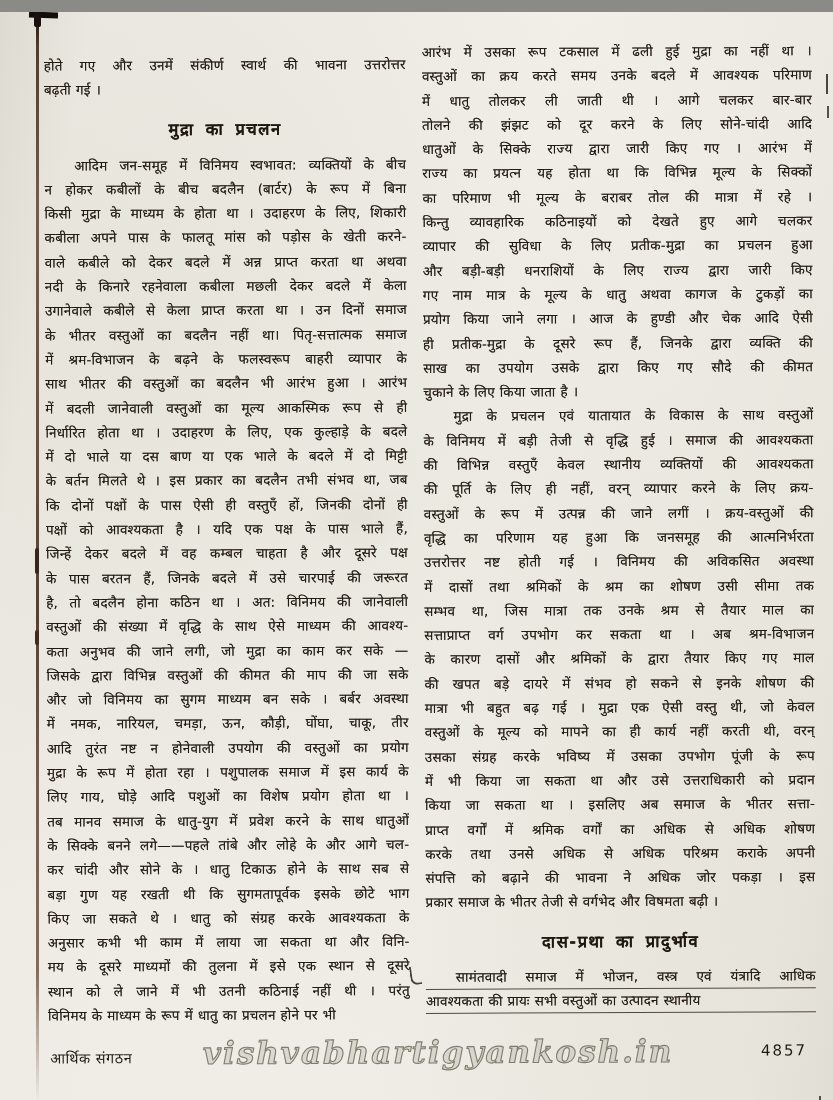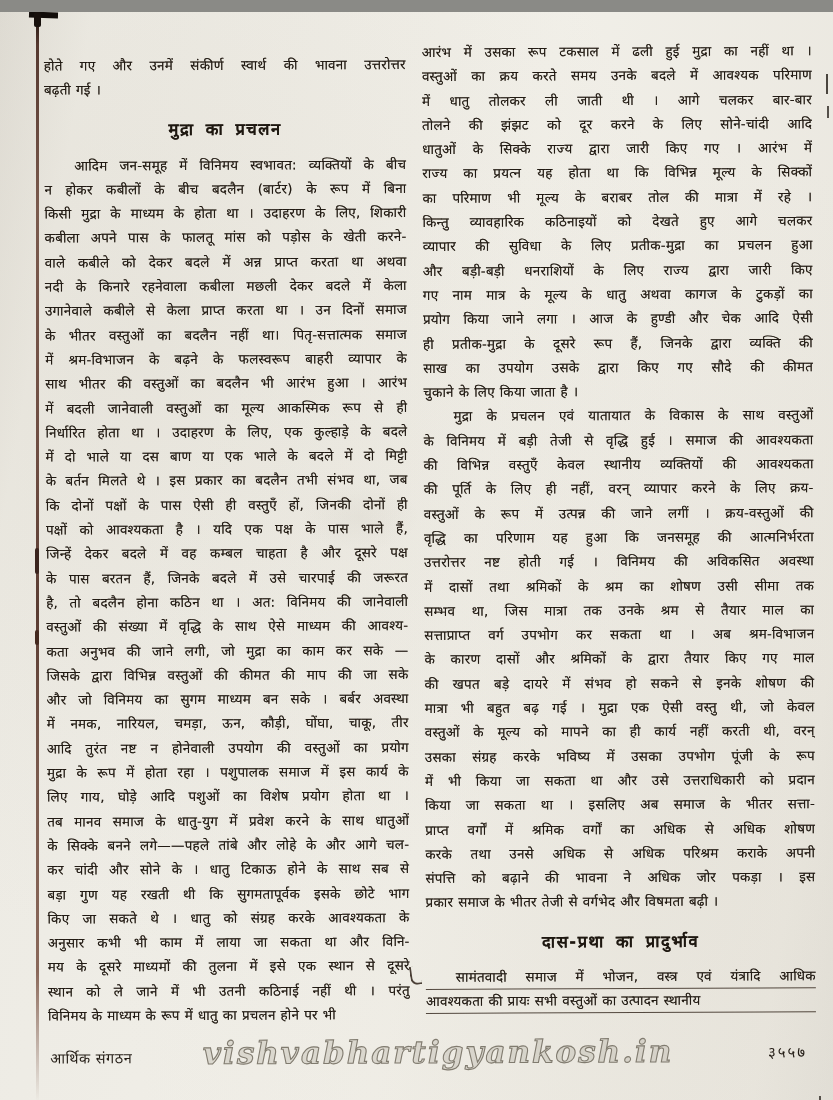--- a/index.html
+++ b/index.html
@@ -144,21 +144,21 @@
         <div class="line">करके तथा उनसे अधिक से अधिक परिश्रम कराके अपनी</div>
         <div class="line">संपत्ति को बढ़ाने की भावना ने अधिक जोर पकड़ा । इस</div>
         <div class="line para-end">प्रकार समाज के भीतर तेजी से वर्गभेद और विषमता बढ़ी ।</div>
         <div class="heading">दास-प्रथा का प्रादुर्भाव</div>
         <div class="line indent underlined">सामंतवादी समाज में भोजन, वस्त्र एवं यंत्रादि आधिक</div>
         <div class="line para-end underlined">आवश्यकता की प्रायः सभी वस्तुओं का उत्पादन स्थानीय</div>
       </div>
     <div class="footer">
       <span class="footer-left">आर्थिक संगठन</span>
       <span class="watermark">vishvabhartigyankosh.in</span>
-      <span class="footer-page">३५५७</span>
+      <span class="footer-page">4857</span>
     </div>
   </div>
 
   <div class="artifact edge-line"></div>
   <div class="artifact corner-mark"></div>
   <div class="artifact edge-blob-a"></div>
   <div class="artifact edge-blob-b"></div>
   <div class="artifact edge-blob-c"></div>
   <div class="artifact right-dash-a"></div>
   <div class="artifact right-dash-b"></div>

